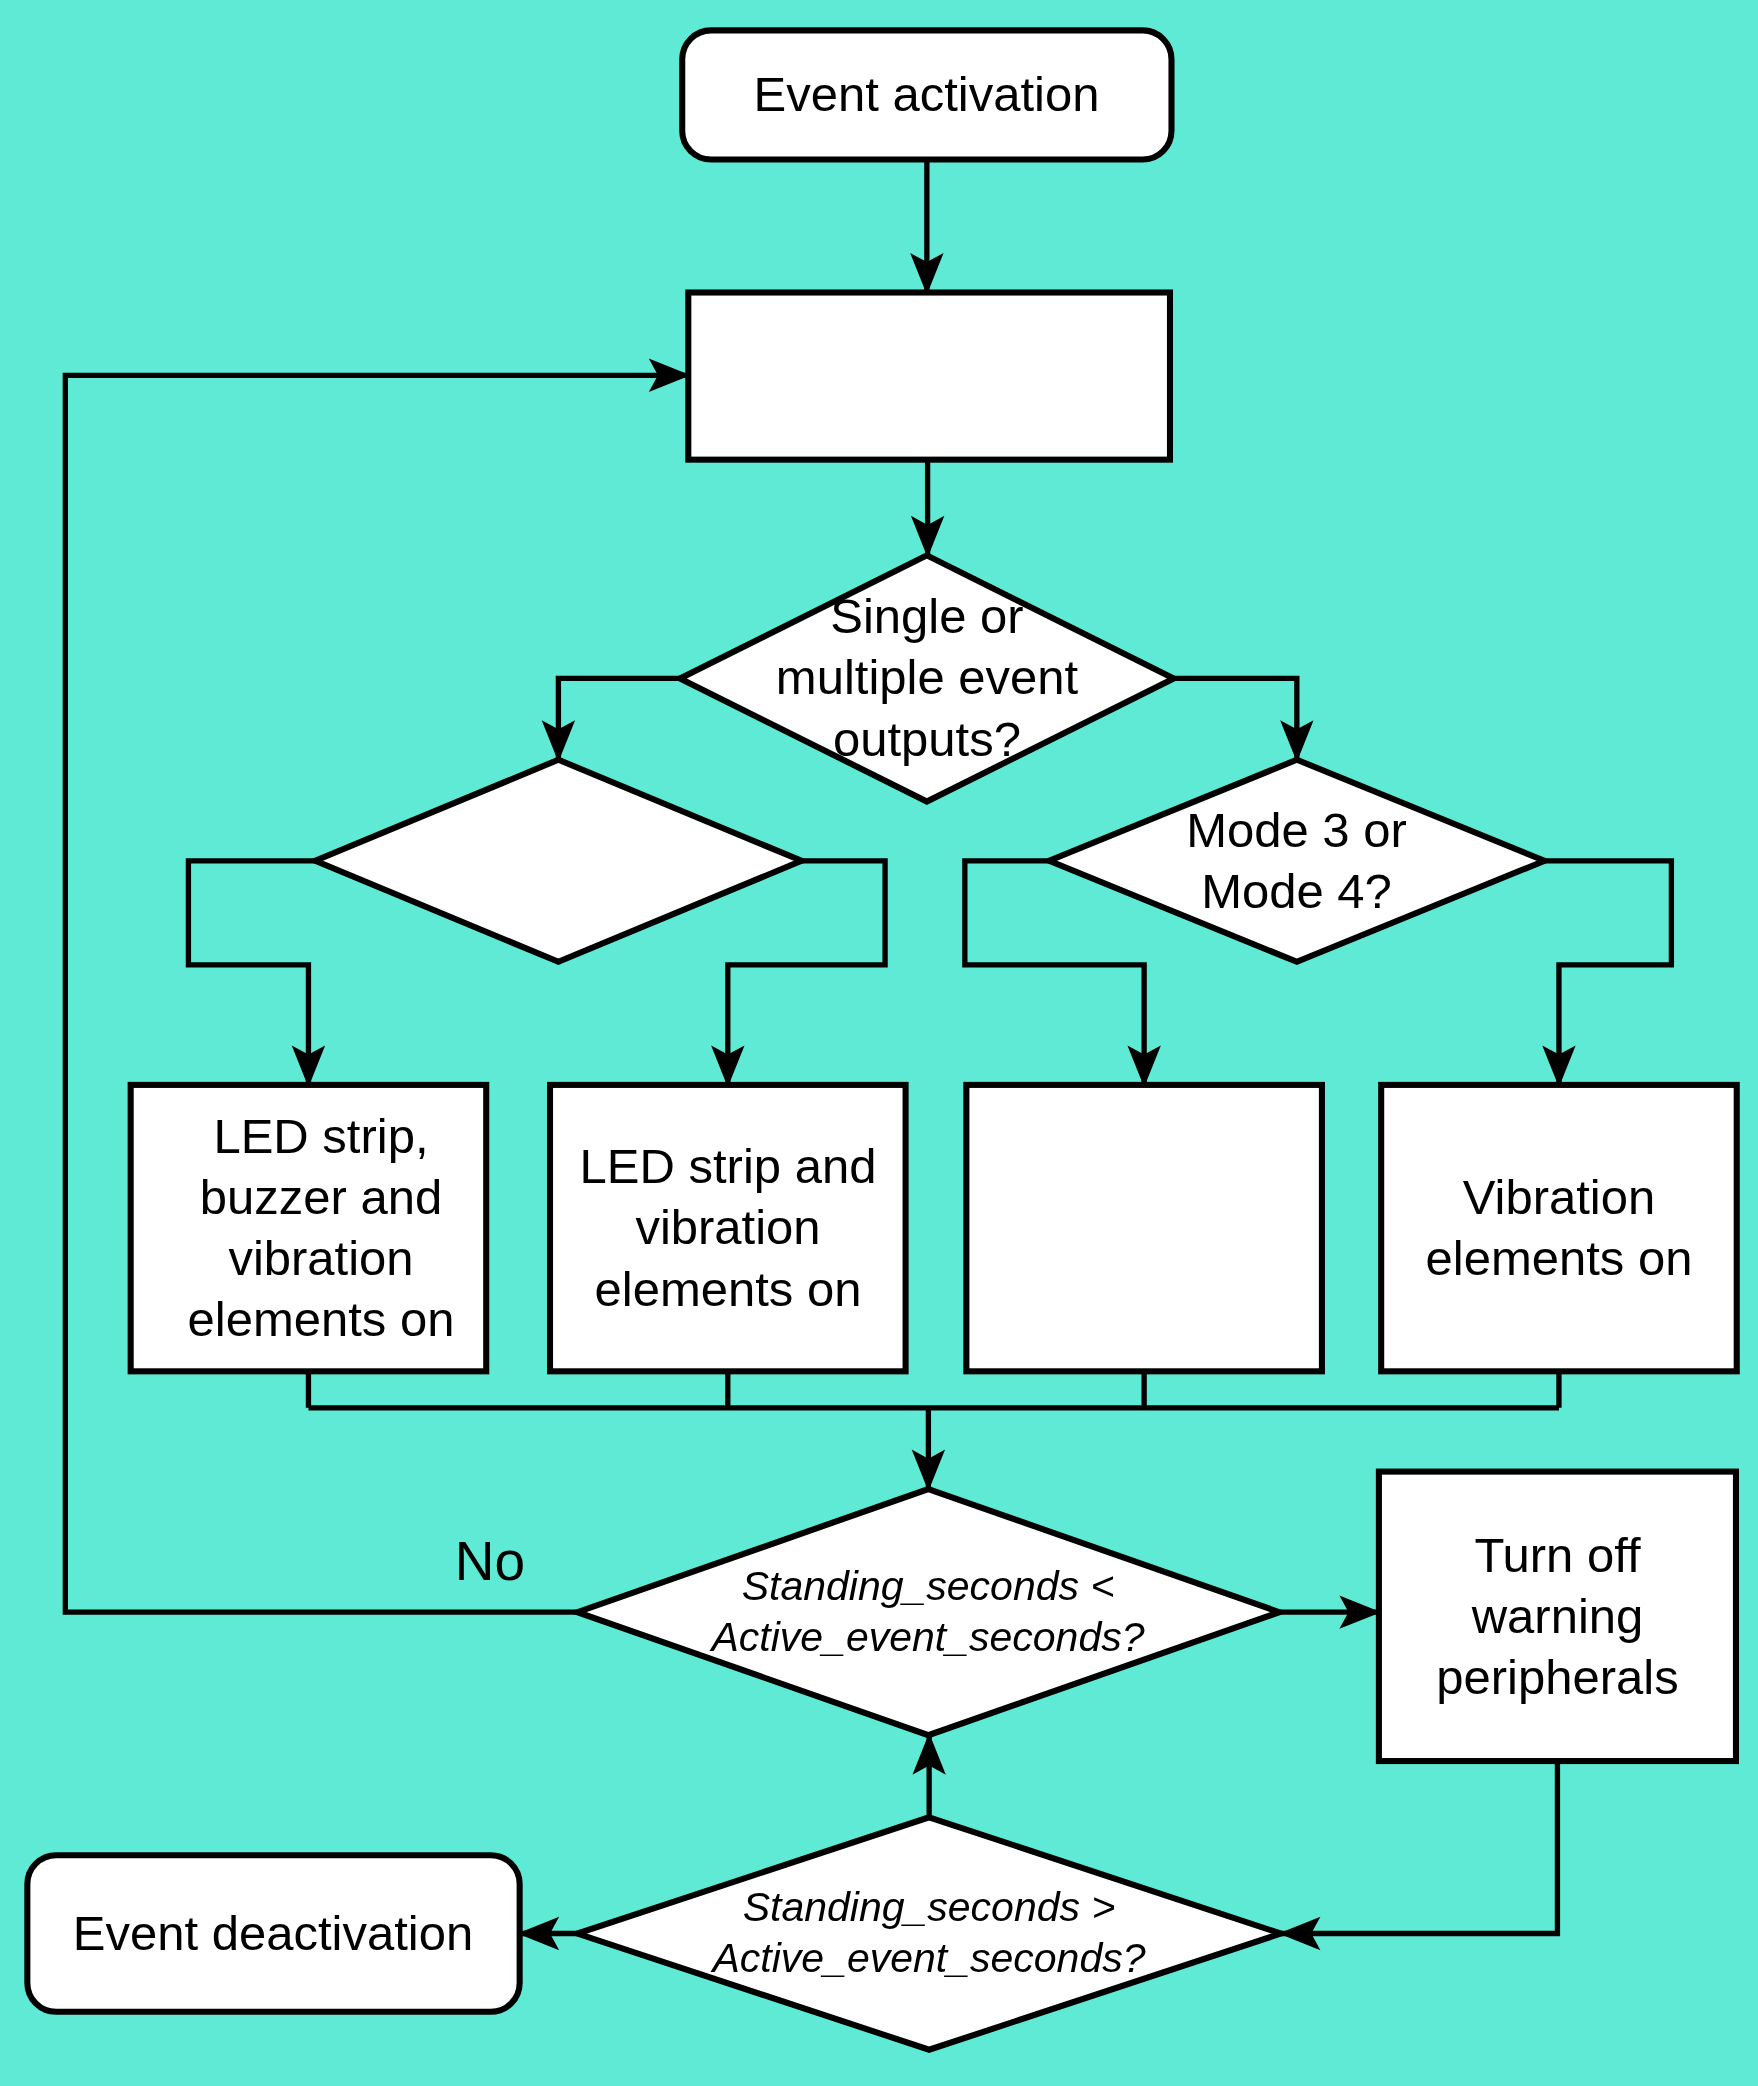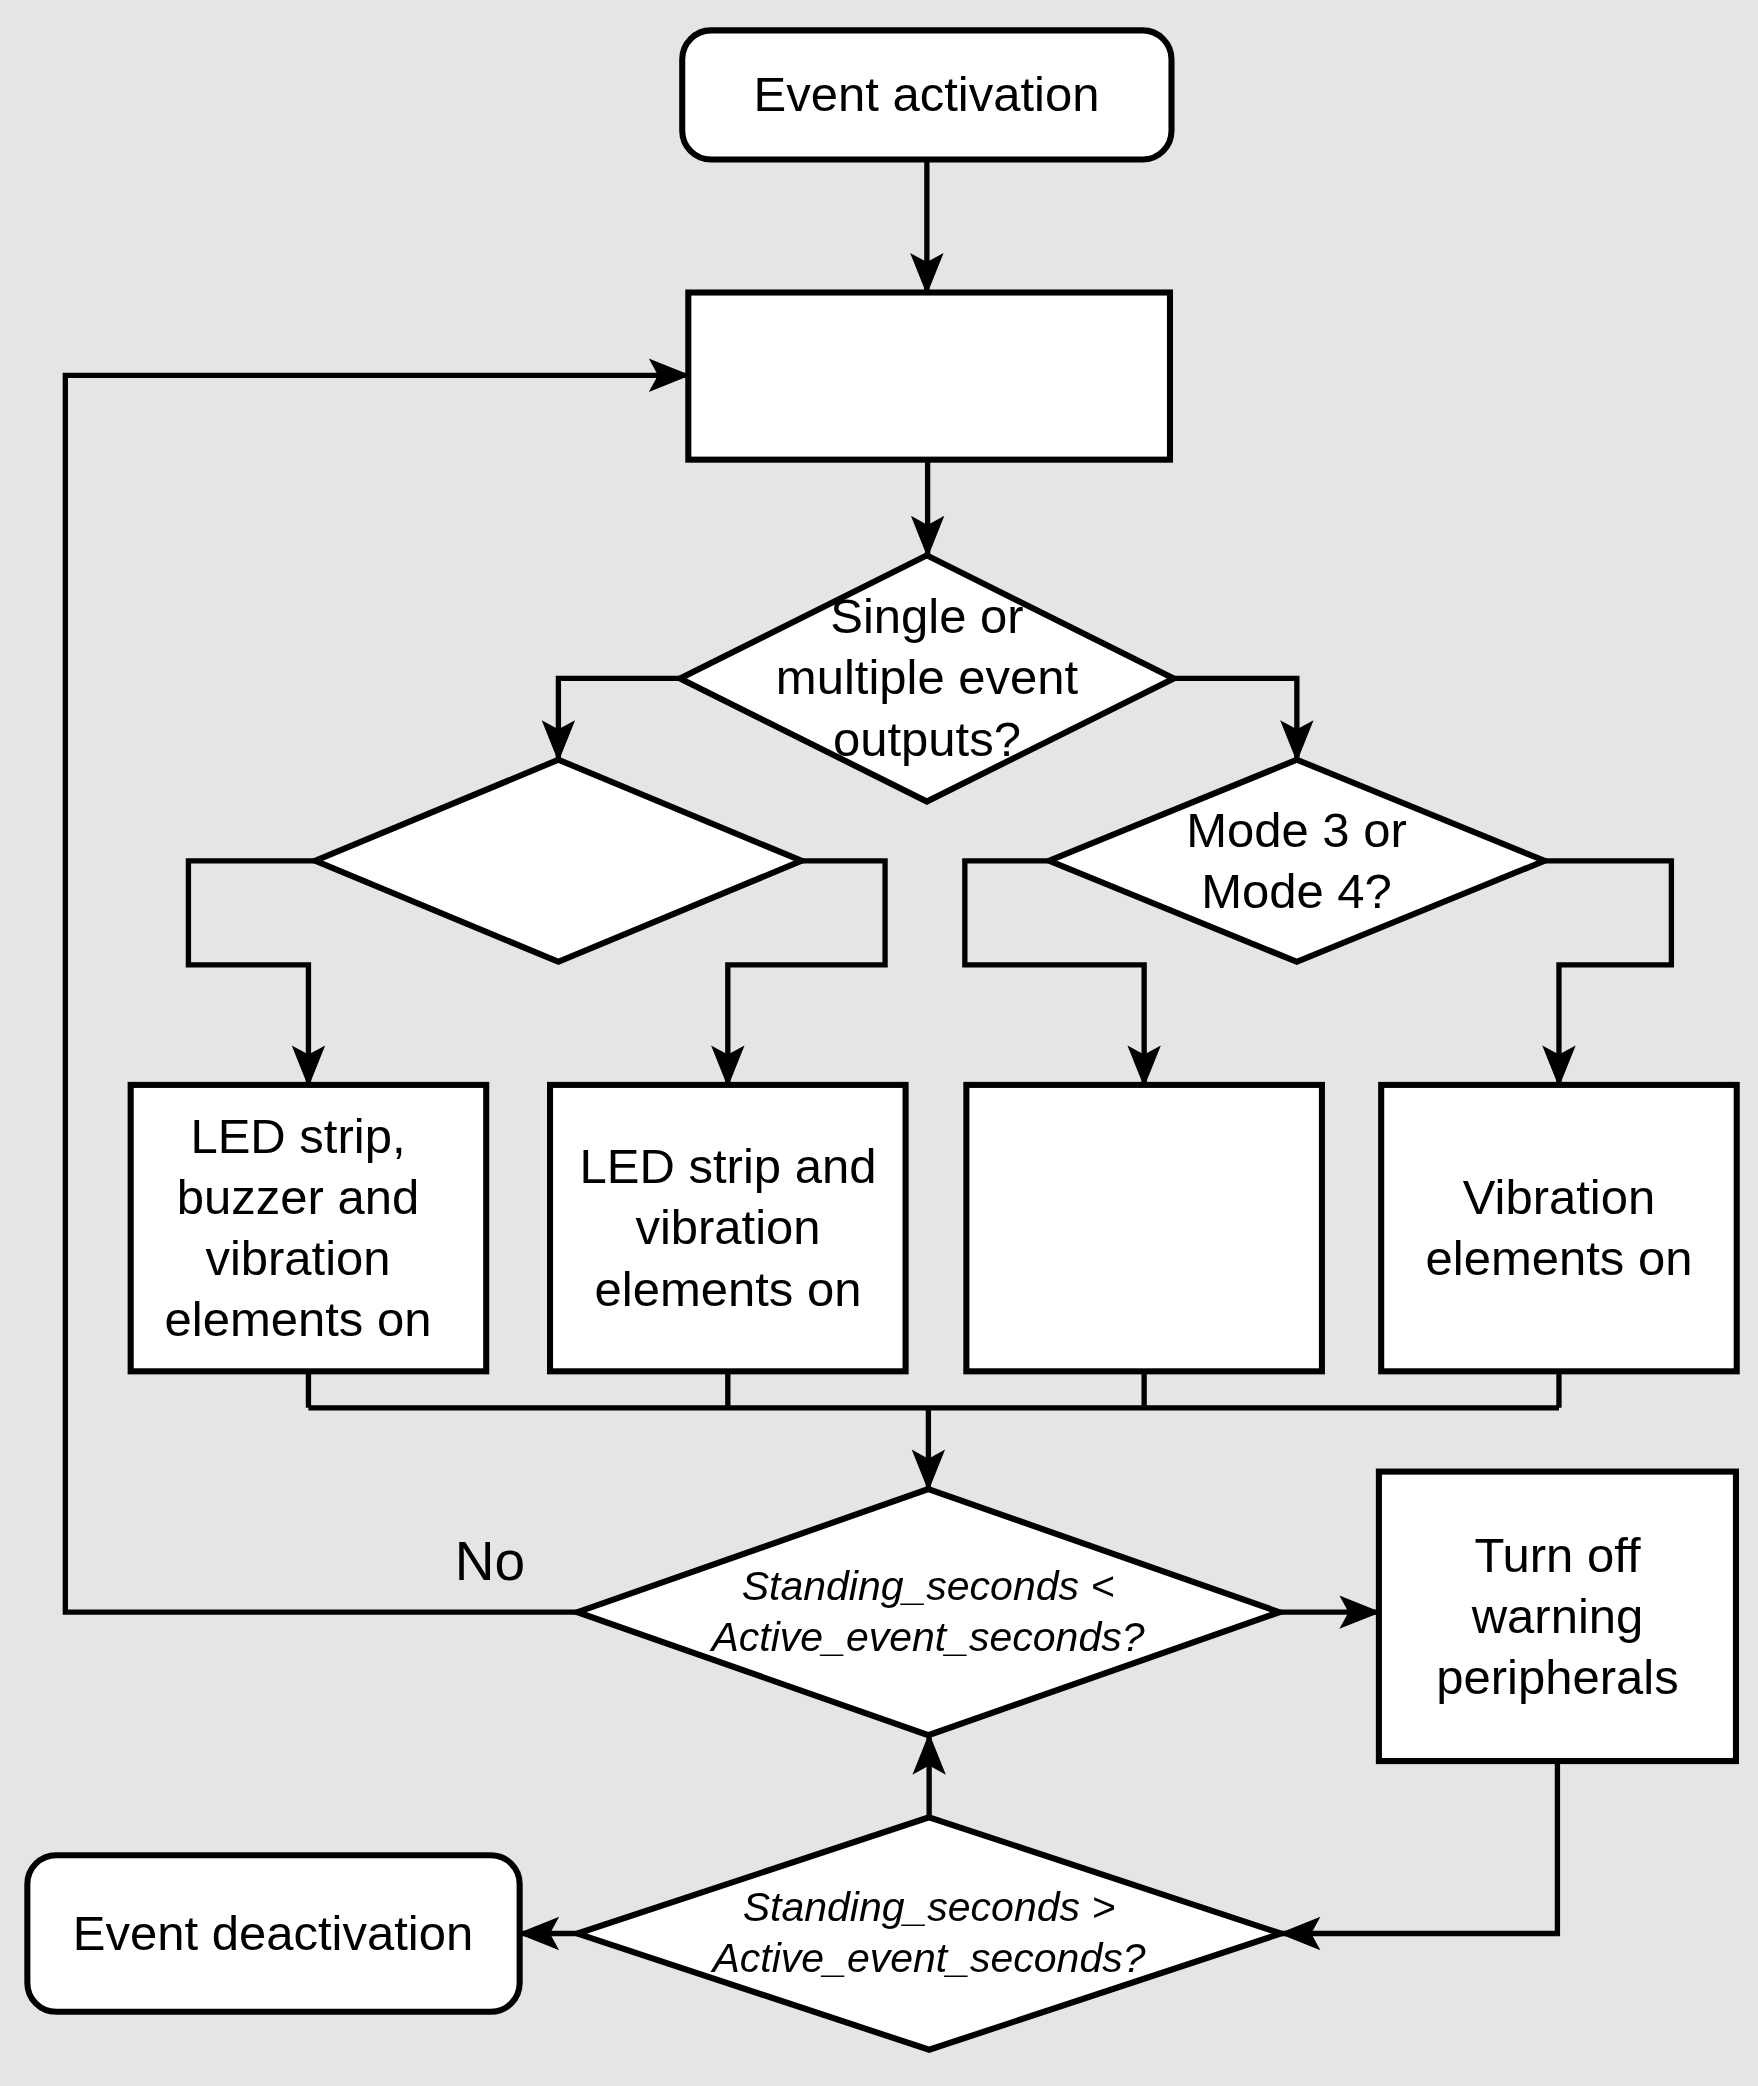--- a/index.html
+++ b/index.html
@@ -4,21 +4,21 @@
 <style>
   html, body {
     margin: 0;
     padding: 0;
     background: #ffffff;
   }
   .canvas {
     position: relative;
     width: 1758px;
     height: 2087px;
-    background: #e5e5e5;
+    background: #5eead4;
     font-family: "Liberation Sans", "DejaVu Sans", sans-serif;
     color: #000000;
   }
   .diagram-svg {
     position: absolute;
     left: 0;
     top: 0;
     width: 1758px;
     height: 2087px;
   }
@@ -104,21 +104,21 @@
 
 
   <div class="lbl" style="left:680px; top:555px; width:494px; height:246px;">Single or
 multiple event
 outputs?</div>
 
 
   <div class="lbl" style="left:1049px; top:760px; width:495px; height:202px;">Mode 3 or
 Mode 4?</div>
 
-  <div class="lbl" style="left:120px; top:1085px; width:356px; height:286px;text-align:center;">LED strip,
+  <div class="lbl" style="left:143px; top:1085px; width:356px; height:286px;text-align:center;">LED strip,
 buzzer and
 vibration
 elements on</div>
 
   <div class="lbl" style="left:550px; top:1085px; width:356px; height:286px;">LED strip and
 vibration
 elements on</div>
 
 
   <div class="lbl" style="left:1381px; top:1085px; width:356px; height:286px;">Vibration

